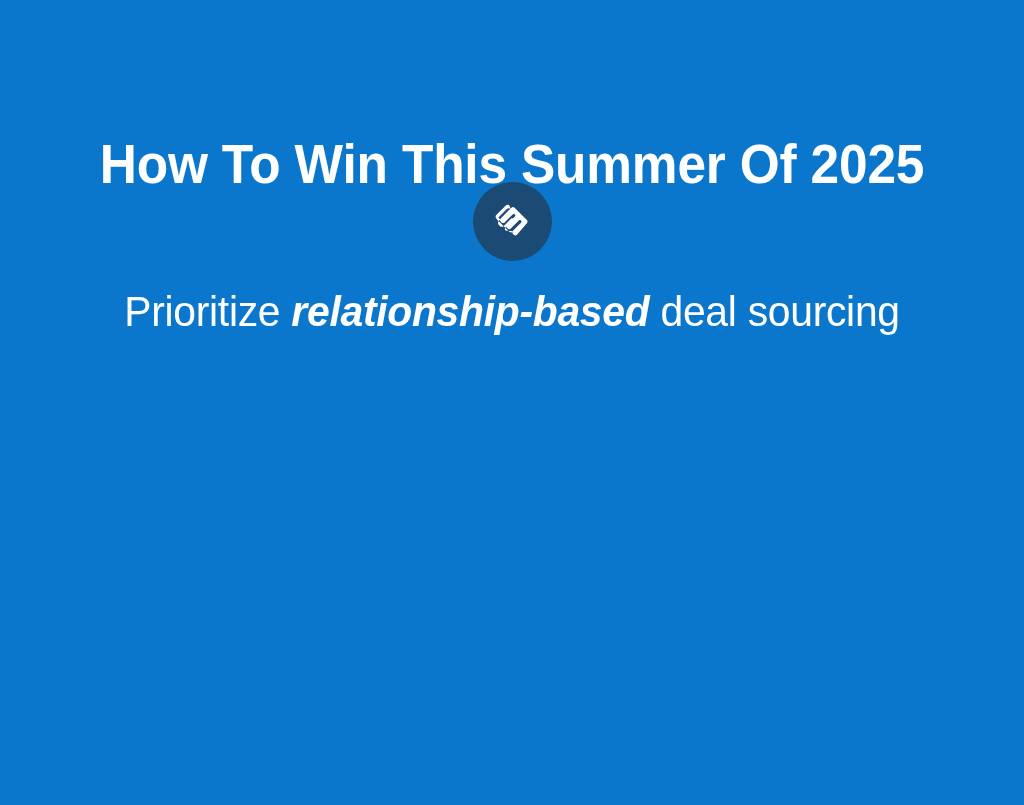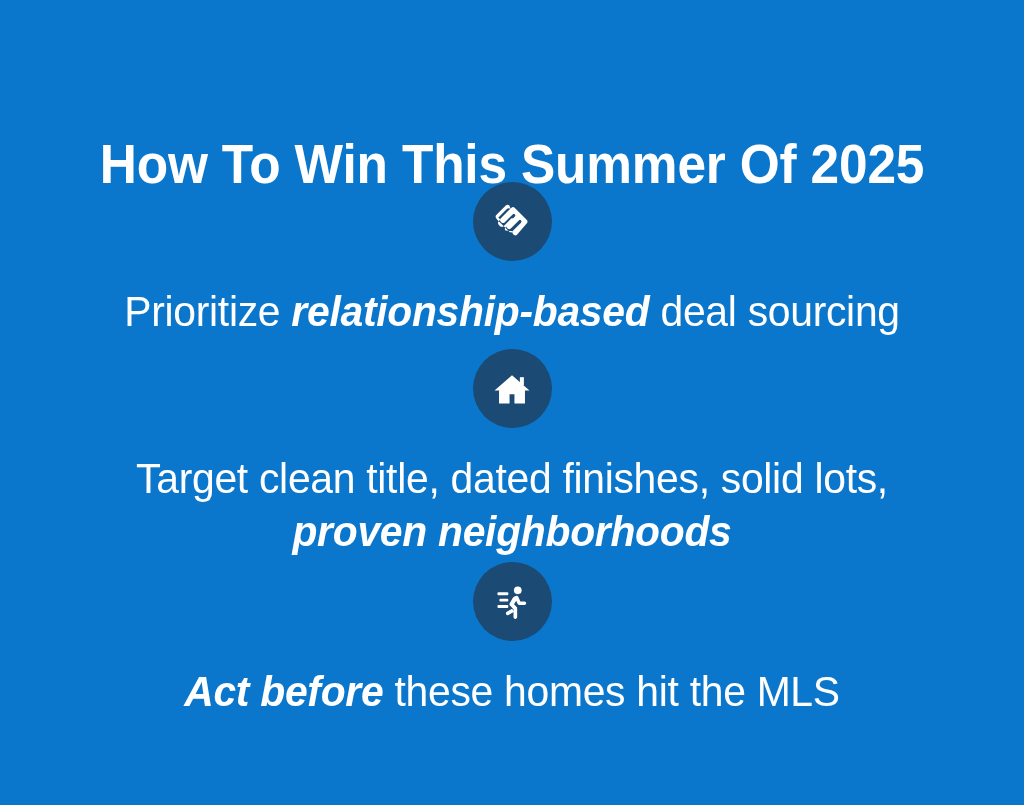--- a/index.html
+++ b/index.html
@@ -106,45 +106,15 @@
           <path d="M20.8 4.9c-1.0-1.0-2.6-1.0-3.6 0L6.0 16.1c-1.0 1.0-1.0 2.6 0 3.6l0.8 0.8 11.6-11.6c1.0-1.0 2.6-1.0 3.6 0l0.9 0.9-2.1-4.9z"></path>
           <path d="M16.5 33.6c-0.9-0.9-0.9-2.4 0-3.3l8.4-8.4c0.5-0.5 0.5-1.3 0-1.8-0.5-0.5-1.3-0.5-1.8 0l-8.4 8.4c-1.3 1.3-3.4 1.3-4.7 0l-1.0-1.0c-1.3-1.3-1.3-3.4 0-4.7l1.6-1.6-3.5-3.5c-1.0 1.0-1.0 2.6 0 3.6l13.9 13.9c1.0 1.0 2.6 1.0 3.6 0l0.6-0.6-8.7-1.0z"></path>
         </svg>
       </span>
     </div>
     <div class="point-text">
       <span>Prioritize </span><span class="em">relationship-based</span><span> deal sourcing</span>
     </div>
   </div>
 
-  <div class="point" id="point-2">
-    <div class="icon-circle">
-      <span>
-        <svg viewBox="0 0 48 48" aria-hidden="true">
-          <path d="M33.0 10.5h4.6v9.0h-4.6z"></path>
-          <path d="M24.0 8.2 4.0 25.6h5.2v15.0h12.0V30.0h5.6v10.6h12.0V25.6H44.0L24.0 8.2z"></path>
-        </svg>
-      </span>
-    </div>
-    <div class="point-text">
-      <span>Target clean title, dated finishes, solid lots,</span><br><span class="em">proven neighborhoods</span>
-    </div>
-  </div>
 
-  <div class="point" id="point-3">
-    <div class="icon-circle">
-      <span>
-        <svg viewBox="0 0 48 48" aria-hidden="true">
-          <circle cx="30.6" cy="10.6" r="4.4"></circle>
-          <path d="M28.4 17.0c-1.5 0.2-2.7 1.0-3.4 2.2l-3.6 6.1c-0.5 0.9-0.4 2.0 0.3 2.7l4.0 4.2v9.0c0 1.2 0.9 2.1 2.1 2.1 1.2 0 2.1-0.9 2.1-2.1v-9.9c0-0.6-0.2-1.1-0.6-1.5l-3.0-3.1 2.5-4.2 1.5 3.6c0.3 0.8 1.1 1.3 1.9 1.3h6.0c1.1 0 2.0-0.9 2.0-2.0 0-1.1-0.9-2.0-2.0-2.0h-4.6l-2.3-5.2c-0.5-1.0-1.5-1.5-2.6-1.4z"></path>
-          <path d="M24.2 31.6 18.0 35.2c-1.0 0.6-1.3 1.8-0.8 2.8 0.6 1.0 1.8 1.3 2.8 0.8l6.4-3.7-2.2-3.5z"></path>
-          <rect x="7.4" y="12.9" width="12.4" height="3.3" rx="1.1"></rect>
-          <rect x="9.6" y="20.2" width="10.2" height="3.3" rx="1.1"></rect>
-          <rect x="7.4" y="27.5" width="12.4" height="3.3" rx="1.1"></rect>
-        </svg>
-      </span>
-    </div>
-    <div class="point-text">
-      <span class="em">Act before</span><span> these homes hit the MLS</span>
-    </div>
-  </div>
 
 </div>
 
 </body></html>

